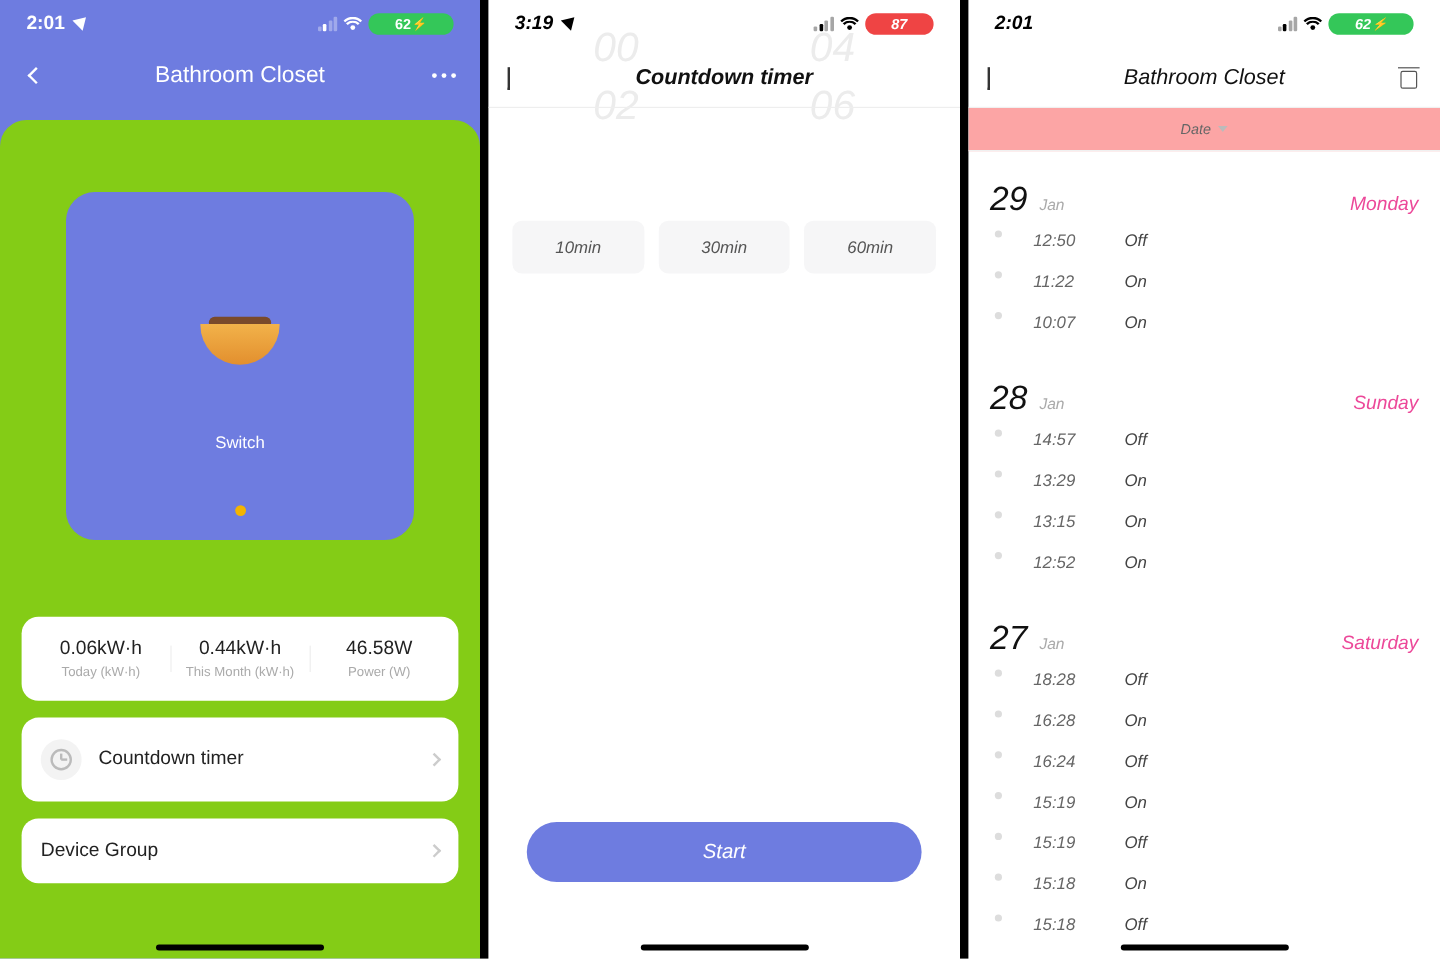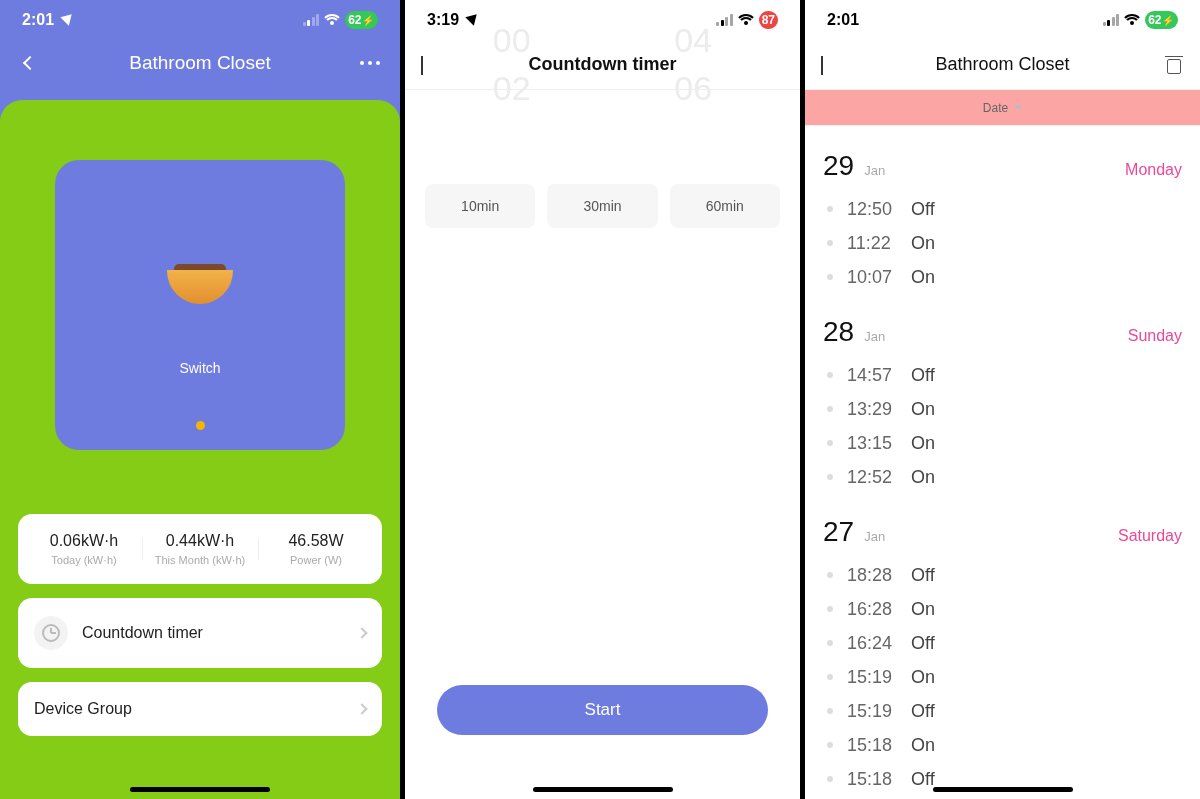--- a/index.html
+++ b/index.html
@@ -1,39 +1,39 @@
 <!DOCTYPE html>
 <html><head>
 <meta charset="utf-8">
 <style>
   * { box-sizing: border-box; margin: 0; padding: 0; }
   html, body { width: 1200px; height: 799px; font-family: -apple-system, "Helvetica Neue", Arial, sans-serif; overflow: hidden; background: #fff; }
   .row { display: flex; width: 1200px; height: 799px; }
   .pane { position: relative; flex: 0 0 400px; height: 799px; overflow: hidden; background: #fff; }
-  .pane + .pane { border-left: 5px solid #000000; }
+  .pane + .pane { border-left: 7px solid #000000; font-style: italic; }
 
   
   .status { position: absolute; top: 0; left: 0; right: 0; height: 40px; display: flex; align-items: center; justify-content: space-between; padding: 0 22px; font-size: 16px; font-weight: 600; z-index: 10; }
   .status .left { display: flex; align-items: center; gap: 4px; }
   .status .right { display: flex; align-items: center; gap: 4px; }
   .status.white { color: #fff; }
   .status.black { color: #000; }
   .loc-arrow { width: 12px; height: 12px; transform: rotate(45deg); margin-left: 2px; }
   .loc-arrow::before { content:""; display:block; width:0; height:0; border-left:6px solid transparent; border-right:6px solid transparent; border-bottom:10px solid currentColor; transform: translateY(-2px); }
   .sig-bars { display:inline-flex; align-items:flex-end; gap:1.5px; height:12px; }
   .sig-bars span { width:3px; background: currentColor; opacity:.35; border-radius:1px; }
   .sig-bars span:nth-child(1){height:4px} .sig-bars span:nth-child(2){height:6px} .sig-bars span:nth-child(3){height:9px} .sig-bars span:nth-child(4){height:12px}
   .sig-bars span.on{opacity:1}
   .wifi { position:relative; width:18px; height:12px; }
   .wifi::before, .wifi::after, .wifi i { content:""; position:absolute; left:50%; transform:translateX(-50%); border:2px solid currentColor; border-bottom:none; border-left-color:transparent; border-right-color:transparent; border-radius:50% 50% 0 0 / 100% 100% 0 0;}
   .wifi::before{width:18px;height:9px;top:0}
   .wifi::after{width:12px;height:6px;top:3px}
   .wifi i{width:4px;height:4px;top:7px;border:none;background:currentColor;border-radius:50%}
   .batt { display:inline-flex; align-items:center; gap:2px;}
-  .batt .pill { height:18px; padding:0 3px; border-radius:9px; font-size:12px; font-weight:700; display:flex; align-items:center; color:#fff;}
+  .batt .pill { height:18px; padding:0 22px; border-radius:9px; font-size:12px; font-weight:700; display:flex; align-items:center; color:#fff;}
   .batt .pill.green{background:#34c759}
   .batt .pill.black{background:#ef4444;color:#fff}
   .batt .bolt{font-size:10px;margin-left:1px}
 
   
   .p1-header { position:absolute; top:0; left:0; right:0; height:100px; background:#6e7ce0; }
   .p1-titlebar { position:absolute; top:52px; left:0; right:0; display:flex; align-items:center; justify-content:center; }
   .p1-title { color:#fff; font-size:19px; font-weight:500; }
   .p1-back { position:absolute; left:18px; top:50%; transform:translateY(-50%); width:24px; height:24px; display:flex; align-items:center; justify-content:center;}
   .chev-l { width:10px; height:10px; border-left:2.5px solid currentColor; border-bottom:2.5px solid currentColor; transform: rotate(45deg); }
@@ -84,21 +84,21 @@
   .hdr3 .trash{position:absolute;right:18px;color:#555}
   .filter{position:absolute; top:90px; left:0; right:0; height:36px; display:flex; align-items:center; justify-content:center; font-size:12px; color:#666; background:#fca5a5; border-bottom:1px solid #f0f0f0}
   .filter .tri{width:0;height:0;margin-left:6px;border-left:4px solid transparent;border-right:4px solid transparent;border-top:5px solid #bbb}
   .log{position:absolute; top:128px; left:0; right:0; bottom:0; overflow:hidden; padding:0 18px}
   .day{margin-top:22px}
   .dayhdr{display:flex;align-items:baseline;gap:10px}
   .dayhdr .num{font-size:28px;font-weight:500;color:#111}
   .dayhdr .mon{font-size:13px;color:#aaa}
   .dayhdr .dow{margin-left:auto;font-size:16px;color:#ec4899}
   .events{margin-top:10px}
-  .ev{display:flex;align-items:center;gap:12px;height:34px;font-size:18px;color:#555}
+  .ev{display:flex;gap:24px;height:34px;font-size:14px;color:#555}
   .ev .d{width:6px;height:6px;border-radius:50%;background:#ddd;margin-left:4px;margin-right:2px}
   .ev .t{width:52px;color:#666}
   .ev .s{color:#444}
 
   
   .trash-ico{position:relative;width:16px;height:18px}
   .trash-ico::before{content:"";position:absolute;top:3px;left:1px;right:1px;bottom:0;border:1.5px solid currentColor;border-radius:2px}
   .trash-ico::after{content:"";position:absolute;top:0;left:-1px;right:-1px;height:3px;border-top:1.5px solid currentColor}
 
   

